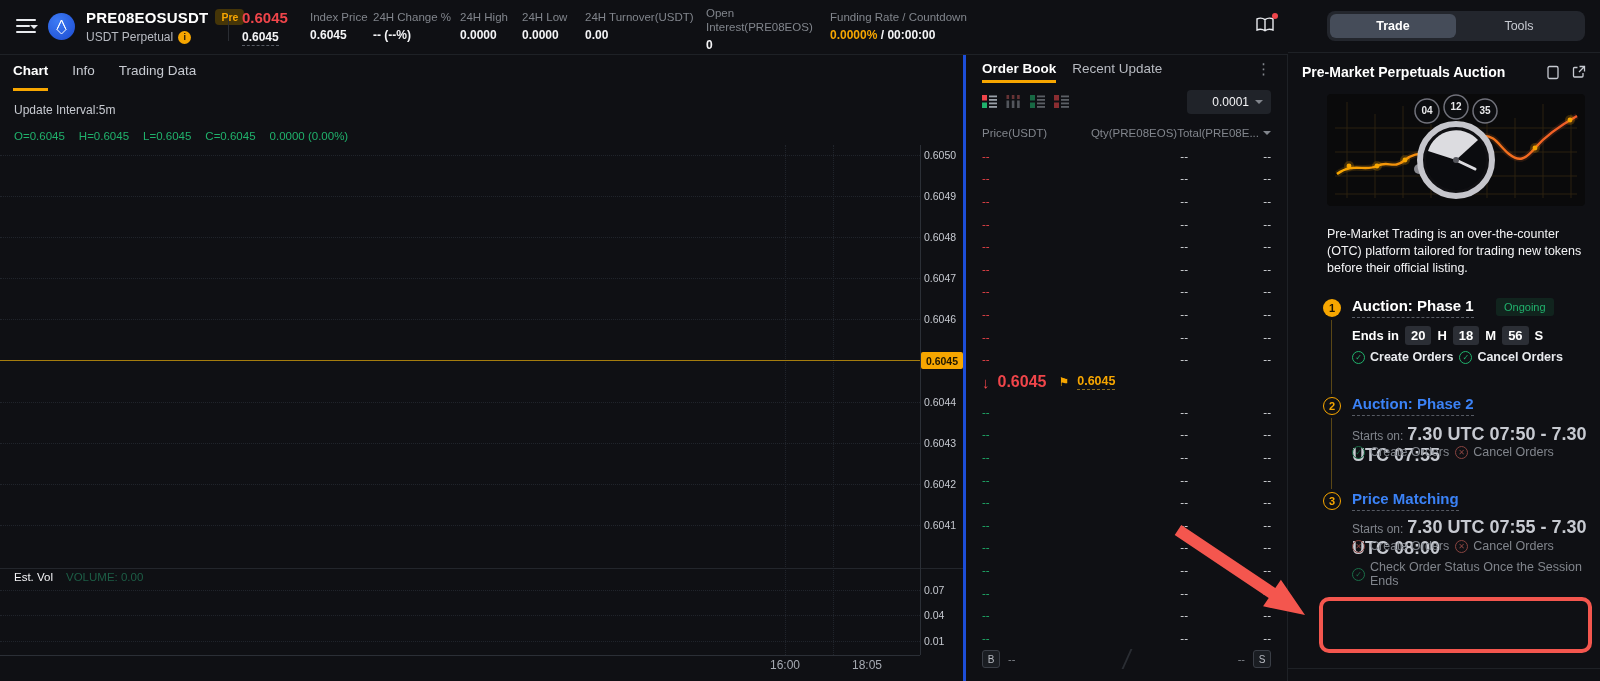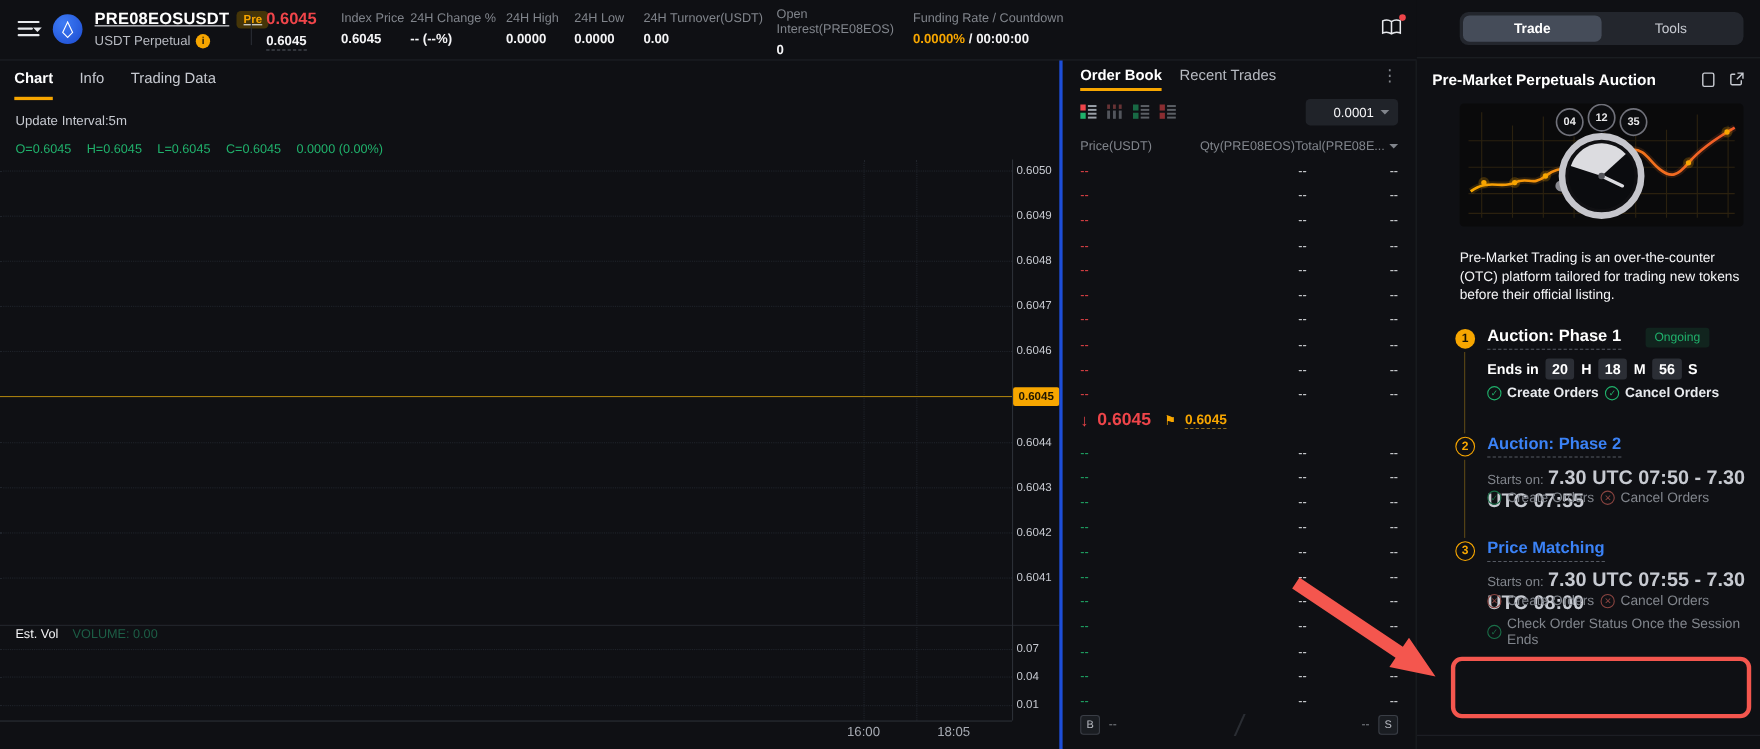--- a/index.html
+++ b/index.html
@@ -8,21 +8,21 @@
 
   
   #header { position:absolute; left:0; top:0; width:1288px; height:55px; background:#0f1014; border-bottom:1px solid #1e2126; }
   .hamburger { position:absolute; left:16px; top:19px; width:20px; height:16px; cursor:pointer; }
   .hamburger i { display:block; height:2px; background:#e8eaee; border-radius:1px; margin-bottom:4px; }
   .hamburger i:nth-child(2){ width:14px; } .hamburger i:nth-child(3){ width:20px; }
   .ham-caret{ position:absolute; right:-2px; top:6px; width:0; height:0; border-left:4px solid transparent; border-right:4px solid transparent; border-top:4px solid #e8eaee;}
   .coin-logo { position:absolute; left:48px; top:13px; width:27px; height:27px; border-radius:50%;
     background:radial-gradient(circle at 35% 30%, #3d7bf5, #1c4bd0); display:flex; align-items:center; justify-content:center; }
   .symbol-block { position:absolute; left:86px; top:9px; }
-  .symbol-row { display:flex; align-items:center; gap:7px;text-decoration:underline; }
+  .symbol-row { display:flex; align-items:flex-start; gap:7px; }
   .symbol { font-size:15px; font-weight:bold; color:#fff; letter-spacing:.2px; }
   .pre-badge { background:#453508; color:#f7a600; font-size:10.5px; font-weight:bold; border-radius:4px; padding:2px 6px; }
   .contract-row { display:flex; align-items:center; gap:5px; margin-top:4px; }
   .contract { font-size:12px; color:#b7bac1; }
   .info-ic { width:13px; height:13px; border-radius:50%; background:#f7a600; color:#17130a; font-size:9px; font-weight:bold;
     display:inline-flex; align-items:center; justify-content:center; cursor:pointer; }
   .hdr-divider { position:absolute; left:228px; top:13px; width:1px; height:28px; background:#2a2d33; }
   .price-block { position:absolute; left:242px; top:9px; }
   .last-price { color:#ef454a; font-size:15px; font-weight:bold; }
   .mark-price { color:#f4f4f6; font-size:12px; font-weight:bold; margin-top:4px; display:inline-block;
@@ -246,21 +246,21 @@
   <div class="time-tick" style="left:785px">16:00</div>
   <div class="time-tick" style="left:867px">18:05</div>
 
   <div class="estvol">Est. Vol</div>
   <div class="volume-lbl">VOLUME: 0.00</div>
 </div>
 
 <div id="orderbook">
   <div class="ob-tabs">
     <span class="ob-tab active">Order Book</span>
-    <span class="ob-tab">Recent Trades</span>
+    <span class="ob-tab">Recent Update</span>
     <span class="ob-menu">⋮</span>
   </div>
   <div class="ob-controls">
     <svg class="layout-ic" viewBox="0 0 15 15">
       <rect x="0" y="1" width="5" height="5.5" fill="#ef454a"></rect>
         <rect x="0" y="8.5" width="5" height="5.5" fill="#20b26c"></rect>
       <rect x="7" y="1.5" width="8" height="1.8" fill="#9aa0a8"></rect>
         <rect x="7" y="5" width="8" height="1.8" fill="#9aa0a8"></rect>
       <rect x="7" y="8.5" width="8" height="1.8" fill="#9aa0a8"></rect>
         <rect x="7" y="12" width="8" height="1.8" fill="#9aa0a8"></rect>

